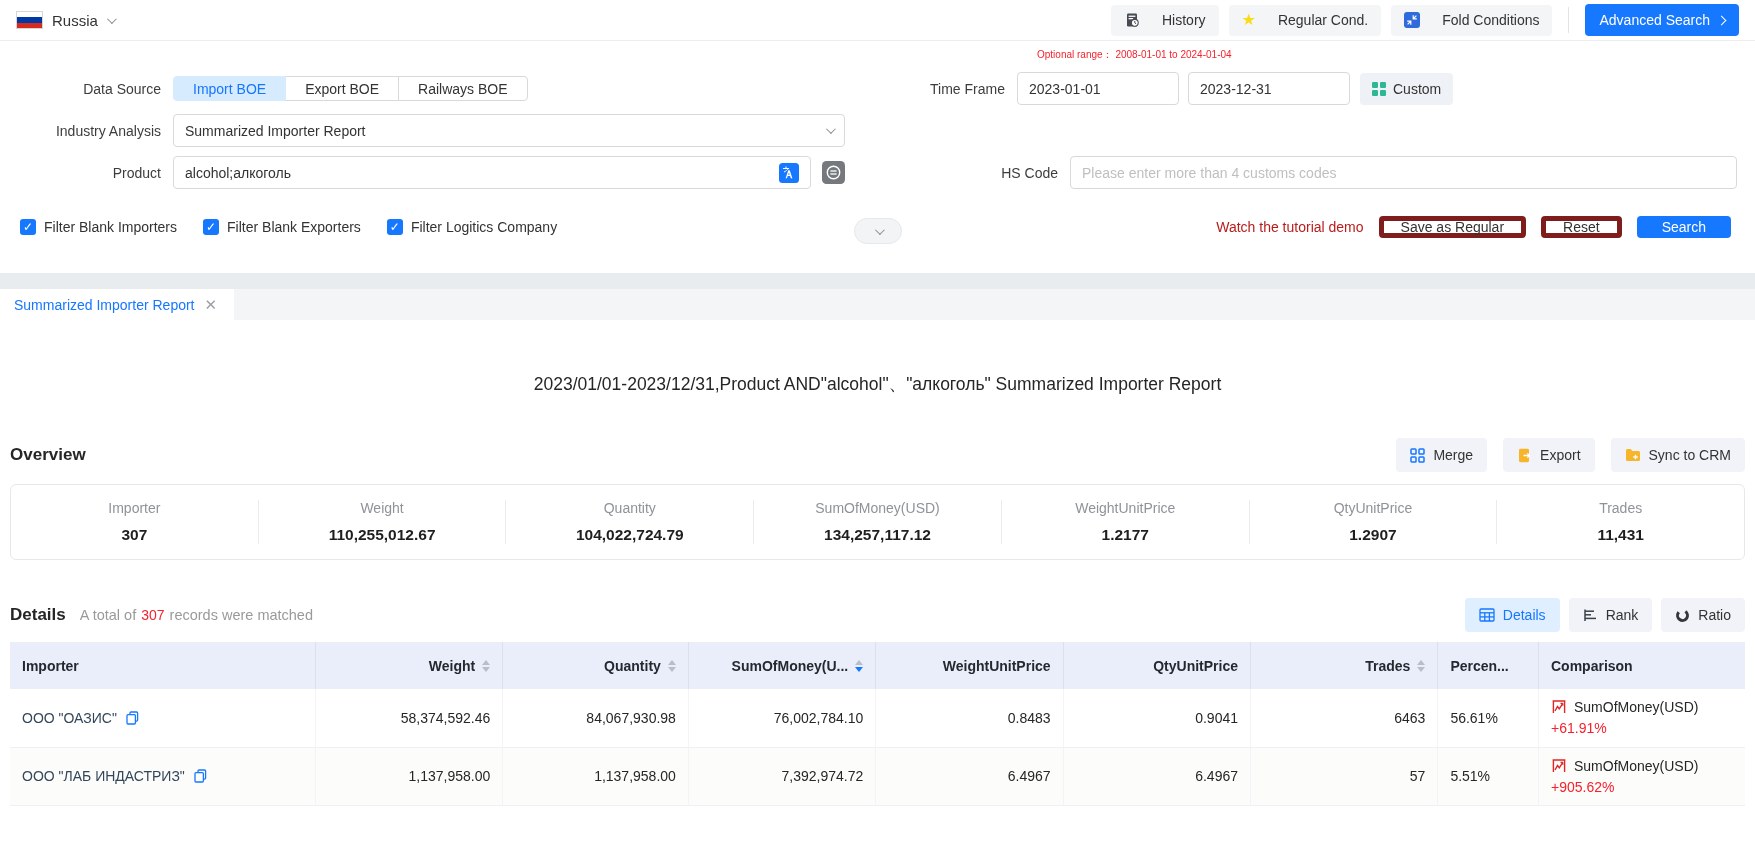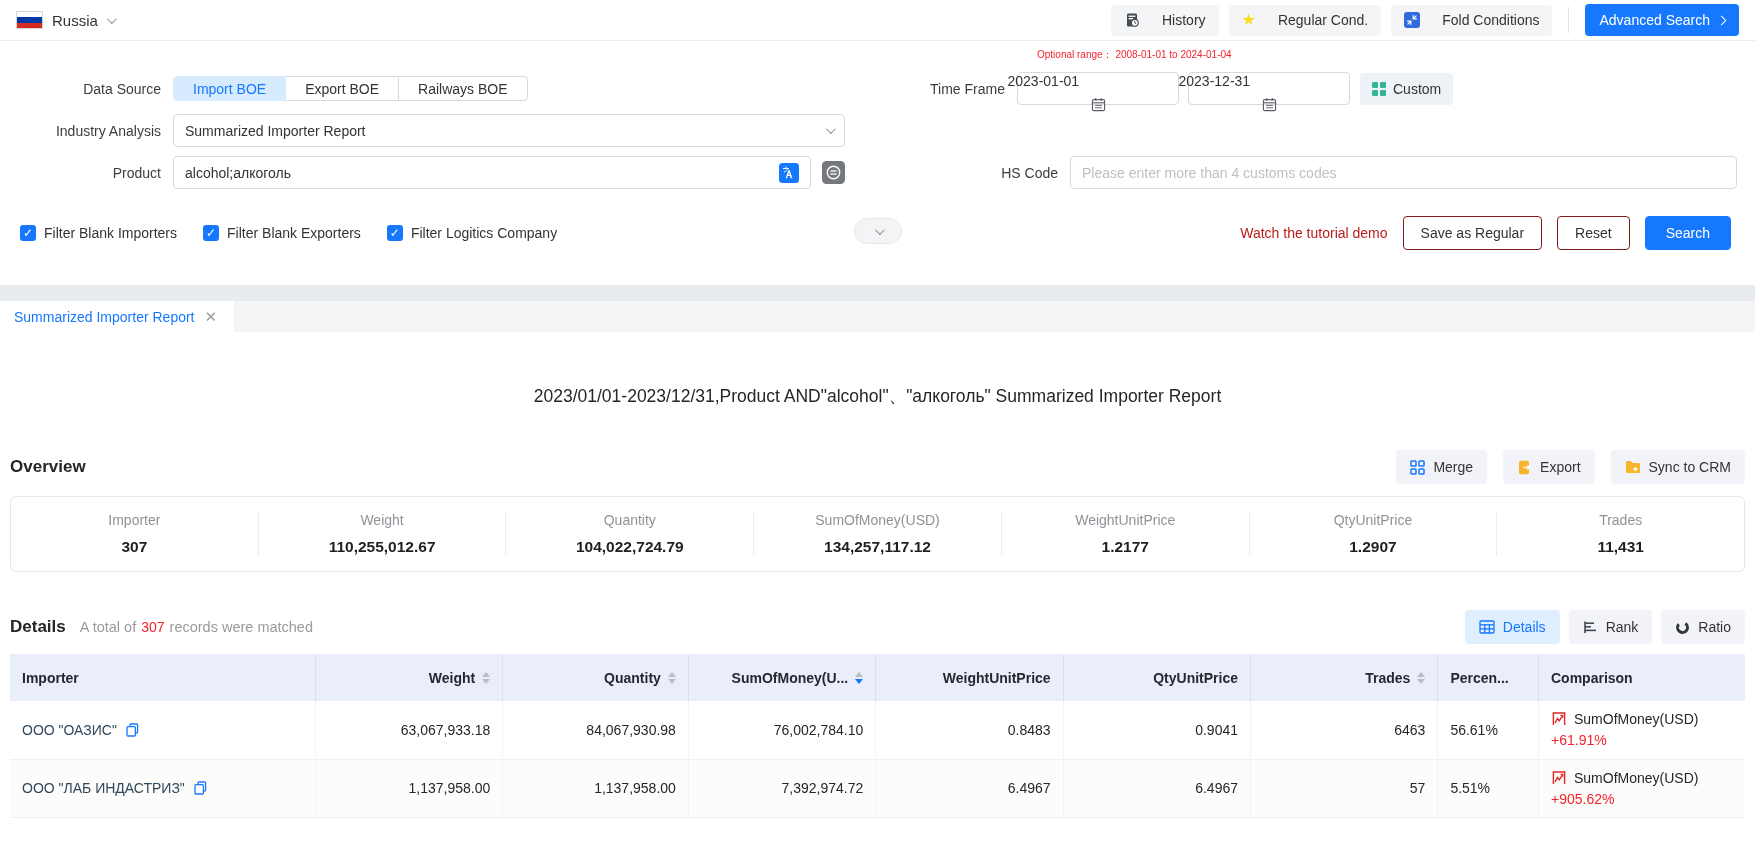--- a/index.html
+++ b/index.html
@@ -41,36 +41,36 @@
   .ds-tab:first-child { border-radius:4px 0 0 4px; margin-left:0; }
   .ds-tab:last-child { border-radius:0 4px 4px 0; }
   .ds-tab.active { background:#d7ebff; color:#1677ff; border-color:#d7ebff; position:relative; z-index:1; }
   
   .inp, .sel { height:33px; border:1px solid #d9d9d9; border-radius:4px; background:#fff;
     display:flex; align-items:center; padding:0 11px; gap:8px; }
   .inp input { border:none; outline:none; flex:1; font:inherit; color:#333; background:transparent; }
   .inp input::placeholder { color:#bfbfbf; }
   .sel .sel-text { flex:1; color:#333; }
   .sel .sel-text.ph { color:#bfbfbf; }
-  .date-inp { width:162px;flex-direction:column; }
+  .date-inp { width:162px; }
   .right-field { width:667px; }
   .custom-btn { height:32px; background:#eef1f5; border-radius:4px; padding:0 12px;
     display:flex; align-items:center; gap:7px; margin-left:10px; cursor:pointer; }
   .syn-btn { margin-left:11px; cursor:pointer; display:flex; }
   
   .cb-row { display:flex; align-items:center; margin-top:27px; padding:0 6px 14px 8px; position:relative; }
   .cb-item { display:flex; align-items:center; gap:8px; margin-right:26px; cursor:pointer; }
   .cb { width:16px; height:16px; border-radius:3px; background:#1677ff; color:#fff;
     font-size:12px; display:flex; align-items:center; justify-content:center; flex:none; }
   .collapse-pill { position:absolute; left:842px; top:2px; width:48px; height:26px;
     border-radius:13px; background:#f3f4f6; border:1px solid #e7e8ea; display:flex;
     align-items:center; justify-content:center; cursor:pointer; }
   .actions { margin-left:auto; display:flex; align-items:center; gap:15px; }
   .link { color:#b91c1c; cursor:pointer; }
-  .btn { height:34px; border:1px solid #7f1d1d; border-radius:4px; background:#fff;
+  .btn { height:22px; border:5px solid #7f1d1d; border-radius:4px; background:#fff;
     padding:0 17px; display:flex; align-items:center; cursor:pointer; color:#333; }
   .btn-primary { background:#1677ff; border-color:#1677ff; color:#fff; padding:0 20px; }
 
   
   .tabstrip { background:#e9ecef; padding-top:16px; margin-top:21px; }
   .tabstrip-row { background:#f3f5f7; height:31px; display:flex; }
   .doc-tab { background:#fff; width:234px; height:31px; display:flex; align-items:center;
     padding:0 14px; gap:10px; cursor:pointer; }
   .doc-tab .t { color:#1677ff; }
   .tab-close { color:#9aa0a6; font-size:15px; cursor:pointer; line-height:1; }
@@ -488,21 +488,21 @@
           <div class="imp-cell">
             <span>ООО "ОАЗИС"</span>
             <span>
                 <svg width="13" height="14" viewBox="0 0 13 14">
                   <rect x="1" y="3.6" width="8.4" height="9.4" rx="1" fill="none" stroke="#1677ff" stroke-width="1.3"></rect>
                   <path d="M4 3.6V2.1c0-.6.5-1.1 1.1-1.1h5.4c.6 0 1.1.5 1.1 1.1v7c0 .6-.5 1.1-1.1 1.1h-1" fill="none" stroke="#1677ff" stroke-width="1.3"></path>
                 </svg>
               </span>
           </div>
         </td>
-        <td class="num">63,067,933.18</td>
+        <td class="num">58,374,592.46</td>
         <td class="num">84,067,930.98</td>
         <td class="num">76,002,784.10</td>
         <td class="num">0.8483</td>
         <td class="num">0.9041</td>
         <td class="num">6463</td>
         <td>56.61%</td>
         <td>
           <div class="cmp-line1">
             <span>
                 <svg width="16" height="14" viewBox="0 0 16 14">

